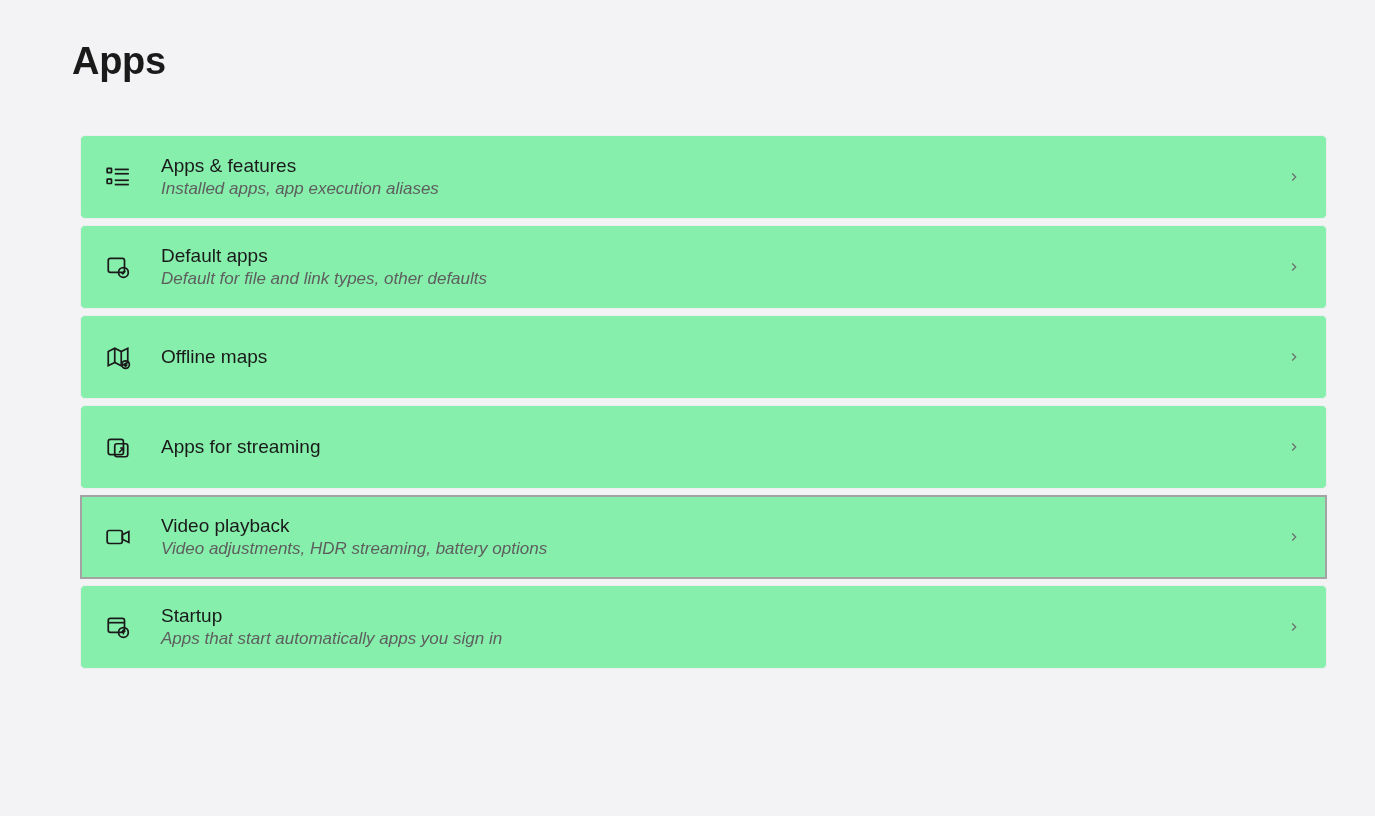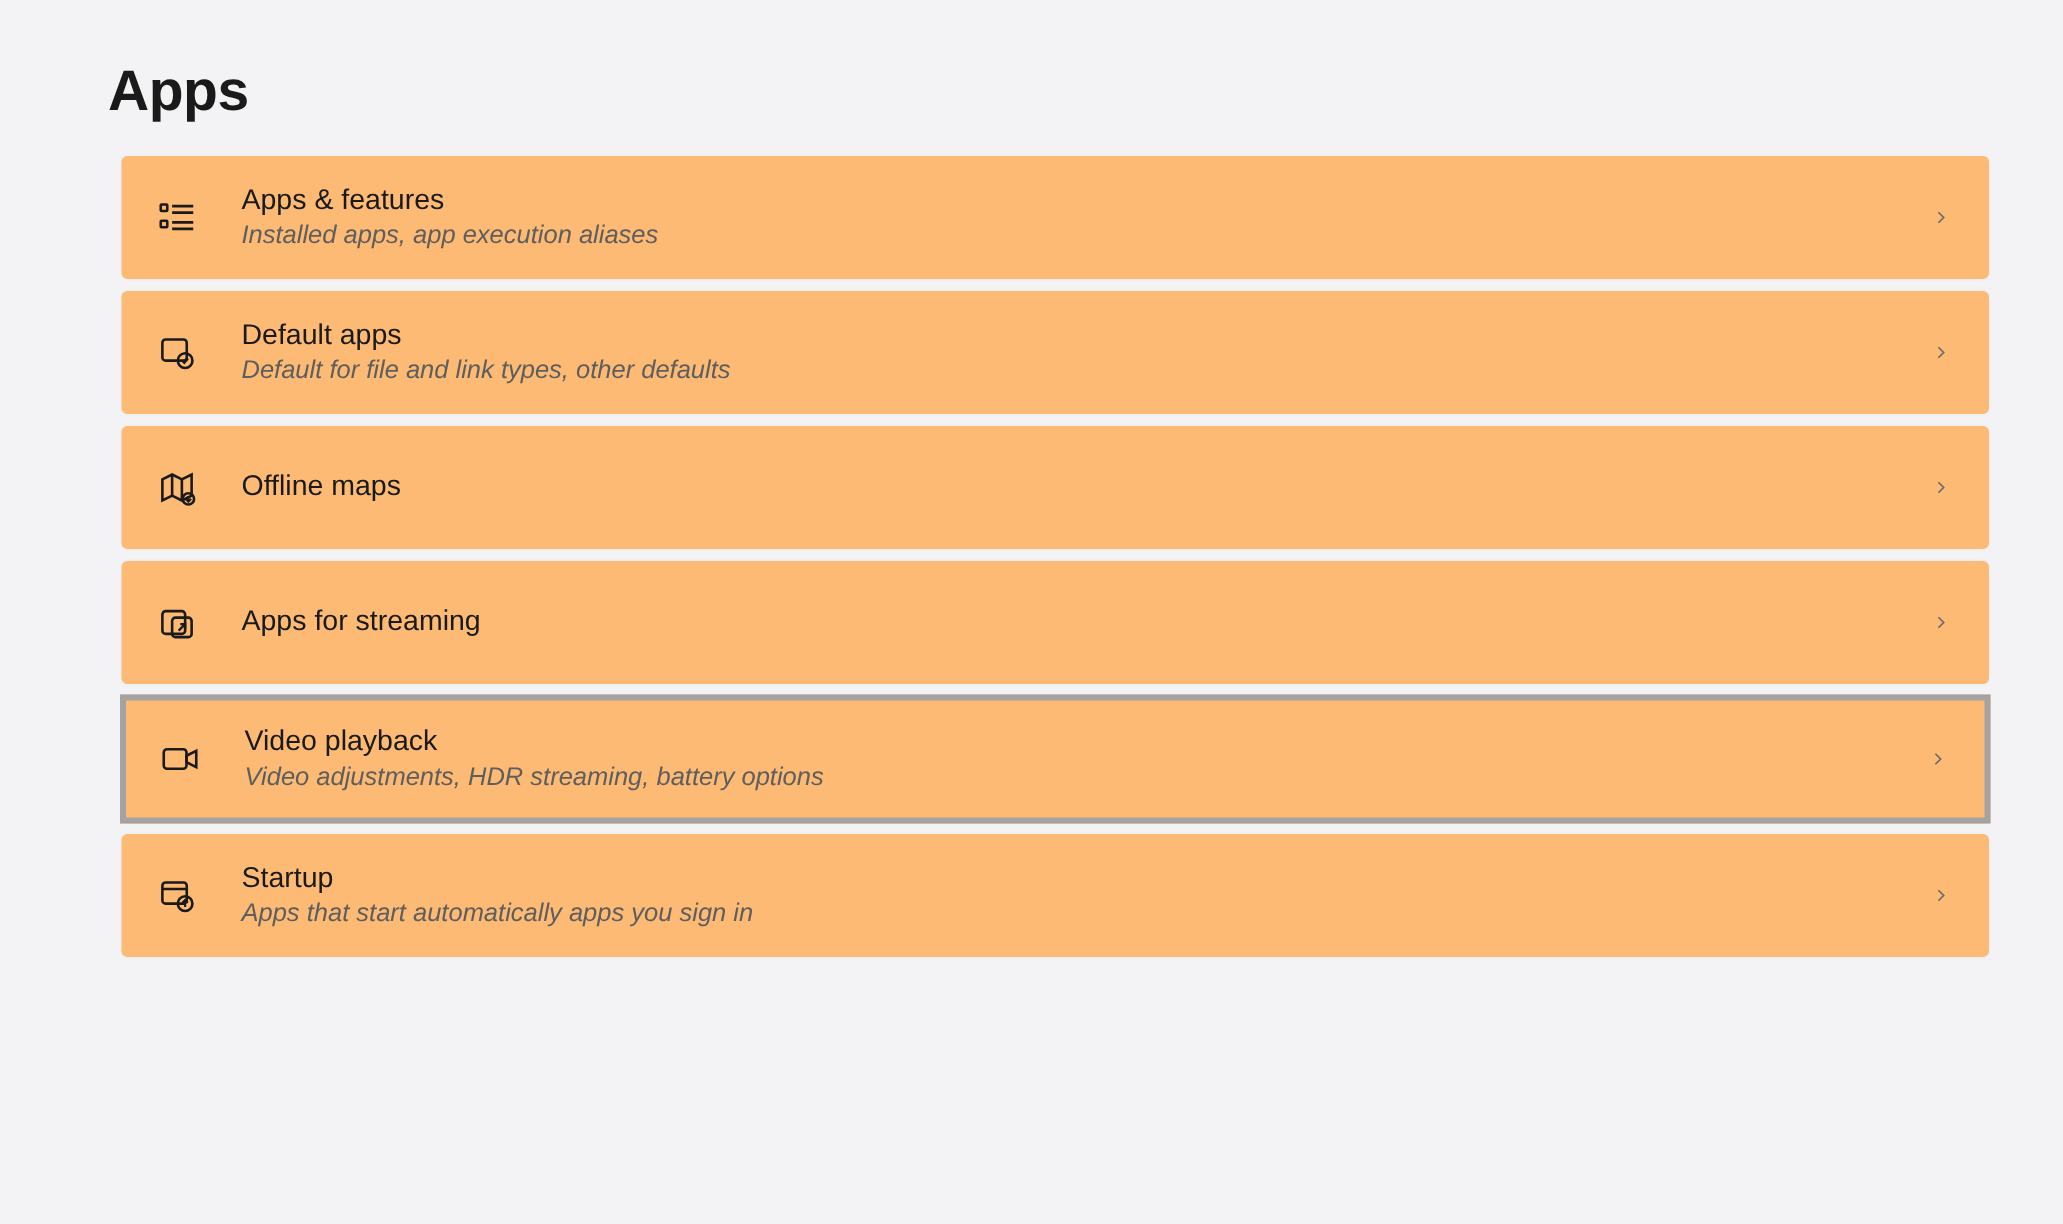--- a/index.html
+++ b/index.html
@@ -14,41 +14,41 @@
       height: 816px;
       overflow: hidden;
     }
     .page {
       padding: 40px 48px 0 72px;
     }
     .page-title {
       font-size: 38px;
       font-weight: 600;
       color: #1a1a1a;
-      margin-bottom: 20px;
+      margin-bottom: 52px;
       letter-spacing: -0.3px;
     }
     .settings-list {
       display: flex;
       flex-direction: column;
       gap: 6px;
       padding-left: 8px;
     }
     .settings-item {
       display: flex;
       align-items: center;
-      background: #fdba74;
+      background: #86efac;
       border: 1px solid #eceef0;
       border-radius: 5px;
       padding: 18px 22px 18px 22px;
       cursor: pointer;
       min-height: 84px;
     }
     .settings-item.highlighted {
-      border: 4px solid #a3a3a3;
+      border: 2px solid #a3a3a3;
       border-radius: 0;
       padding: 17px 21px 17px 21px;
     }
     .item-icon {
       width: 30px;
       height: 30px;
       margin-right: 28px;
       flex-shrink: 0;
       display: flex;
       align-items: center;

